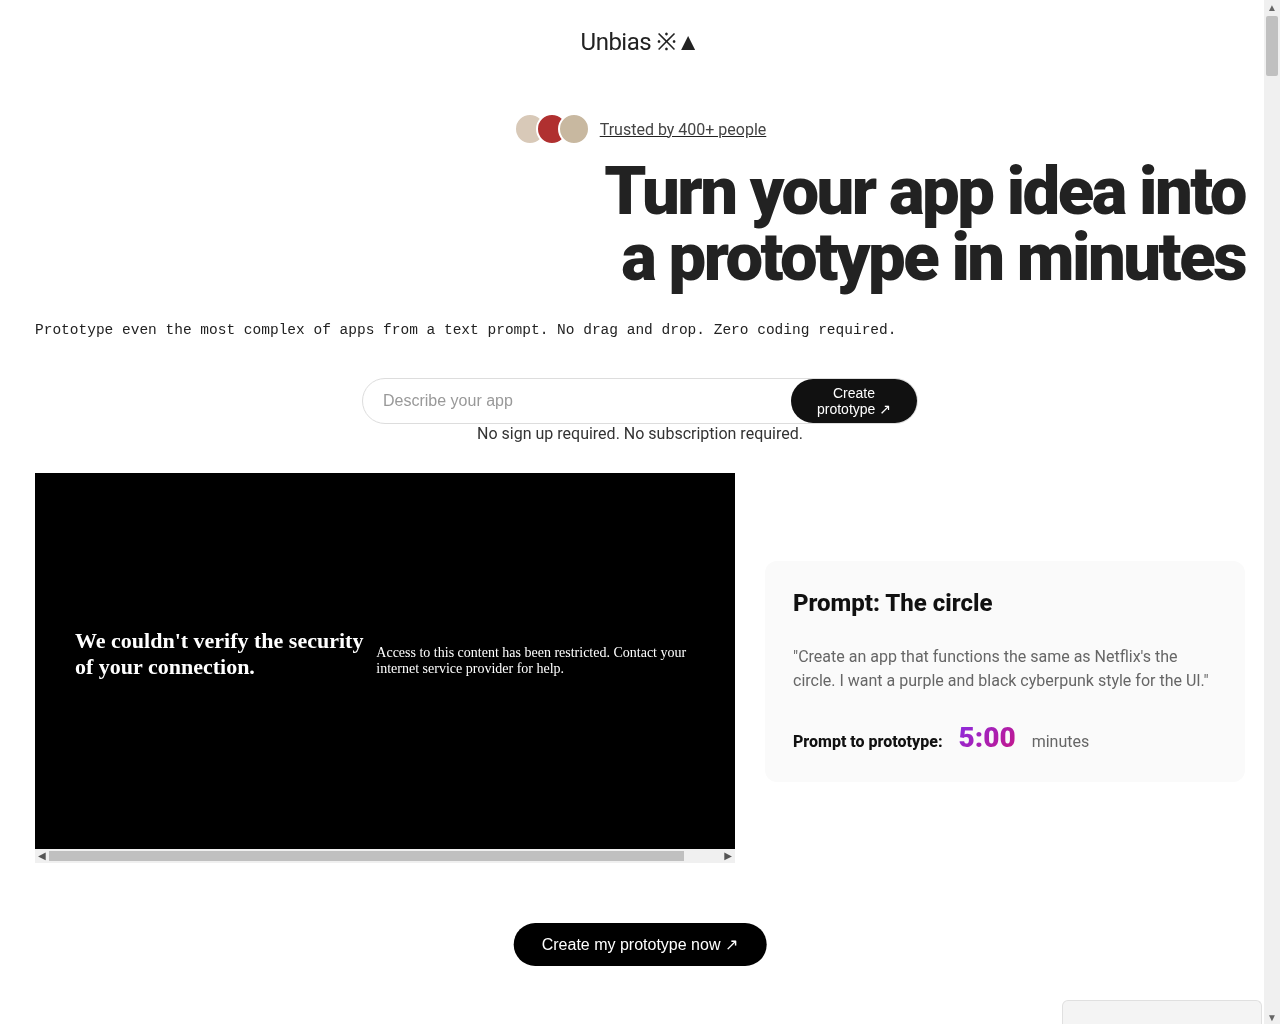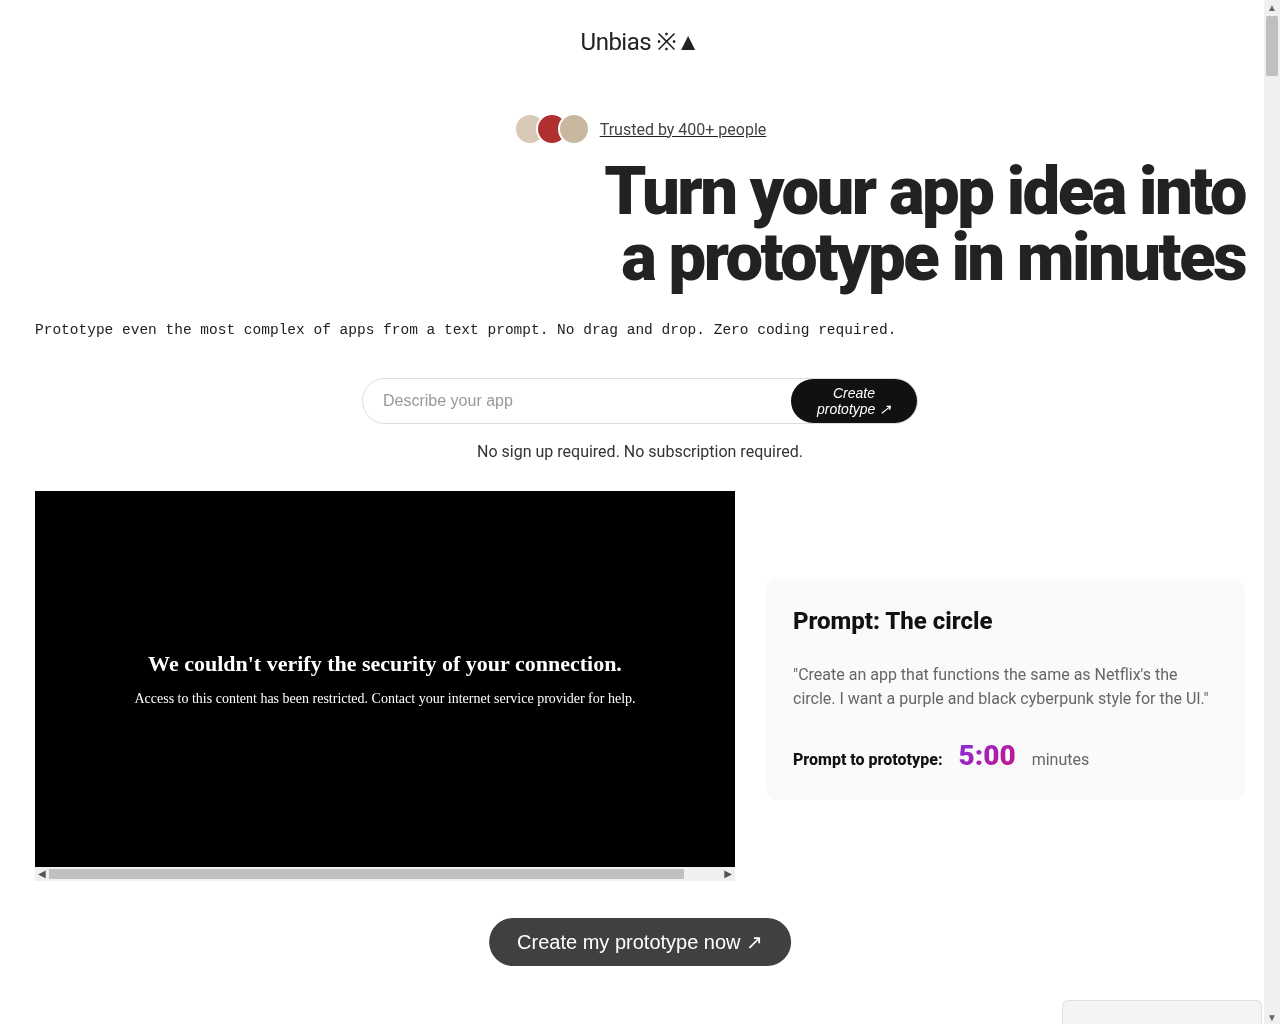--- a/index.html
+++ b/index.html
@@ -94,21 +94,21 @@
     .hero-sub {
       font-family: 'Courier New', monospace;
       font-size: 14.5px;
       color: #222;
       margin-bottom: 40px;
     }
     .prompt-form {
       display: flex;
       align-items: center;
       justify-content: center;
-      margin-bottom: 18px;
+      margin-bottom: 0;
     }
     .prompt-input-wrap {
       display: flex;
       border: 1px solid #ddd;
       border-radius: 999px;
       overflow: visible;
       width: 556px;
       height: 46px;
       background: #fff;
     }
@@ -127,21 +127,20 @@
       background: #111;
       color: #fff;
       border: none;
       border-radius: 999px;
       padding: 0 26px;
       font-size: 14px;
       font-weight: 500;
       cursor: pointer;
       line-height: 1.2;
       margin-left: -24px;
-      font-style: italic;
     }
     .no-signup {
       text-align: center;
       font-size: 16px;
       color: #333;
       margin-bottom: 30px;
     }
     .demo-row {
       display: flex;
       gap: 30px;
@@ -152,24 +151,24 @@
       width: 700px;
       height: 390px;
       background: #000;
       position: relative;
       color: #fff;
     }
     .video-inner {
       position: absolute;
       top: 0; left: 0; right: 0; bottom: 14px;
       display: flex;
-      flex-direction: column;
+      flex-direction: row;
       align-items: center;
       justify-content: center;
-      text-align: right;
+      text-align: left;
       padding: 0 40px;
     }
     .video-error-title {
       font-family: Georgia, 'Times New Roman', serif;
       font-size: 22px;
       font-weight: 700;
       margin-bottom: 14px;
     }
     .video-error-body {
       font-family: Georgia, 'Times New Roman', serif;
@@ -238,26 +237,26 @@
       font-size: 16px;
       color: #666;
     }
     .bottom-cta {
       position: absolute;
       left: 50%;
       transform: translateX(-50%);
       bottom: 58px;
     }
     .bottom-cta-btn {
-      background: #404040;
+      background: #000000;
       color: #fff;
       border: none;
       border-radius: 999px;
       padding: 12px 28px;
-      font-size: 20px;
+      font-size: 16px;
       cursor: pointer;
     }
     .footer-strip {
       position: absolute;
       right: 18px;
       bottom: 0;
       width: 200px;
       height: 24px;
       background: #f4f4f4;
       border: 1px solid #e0e0e0;

